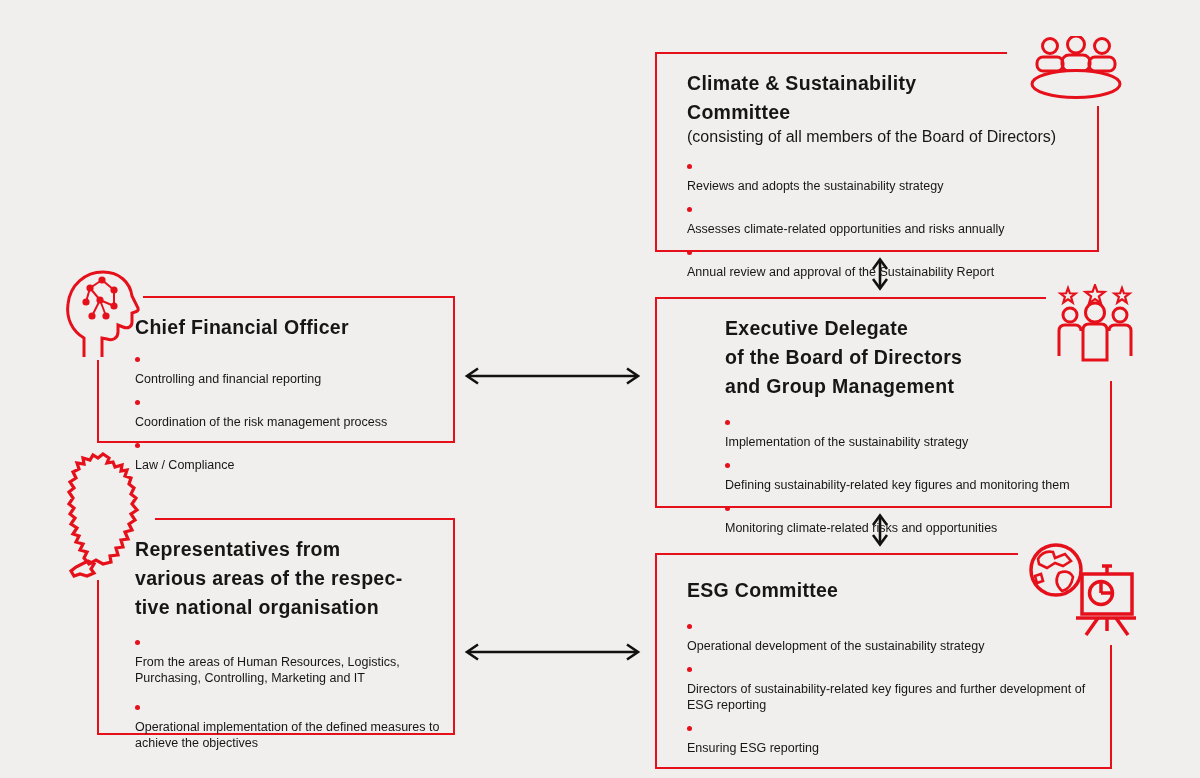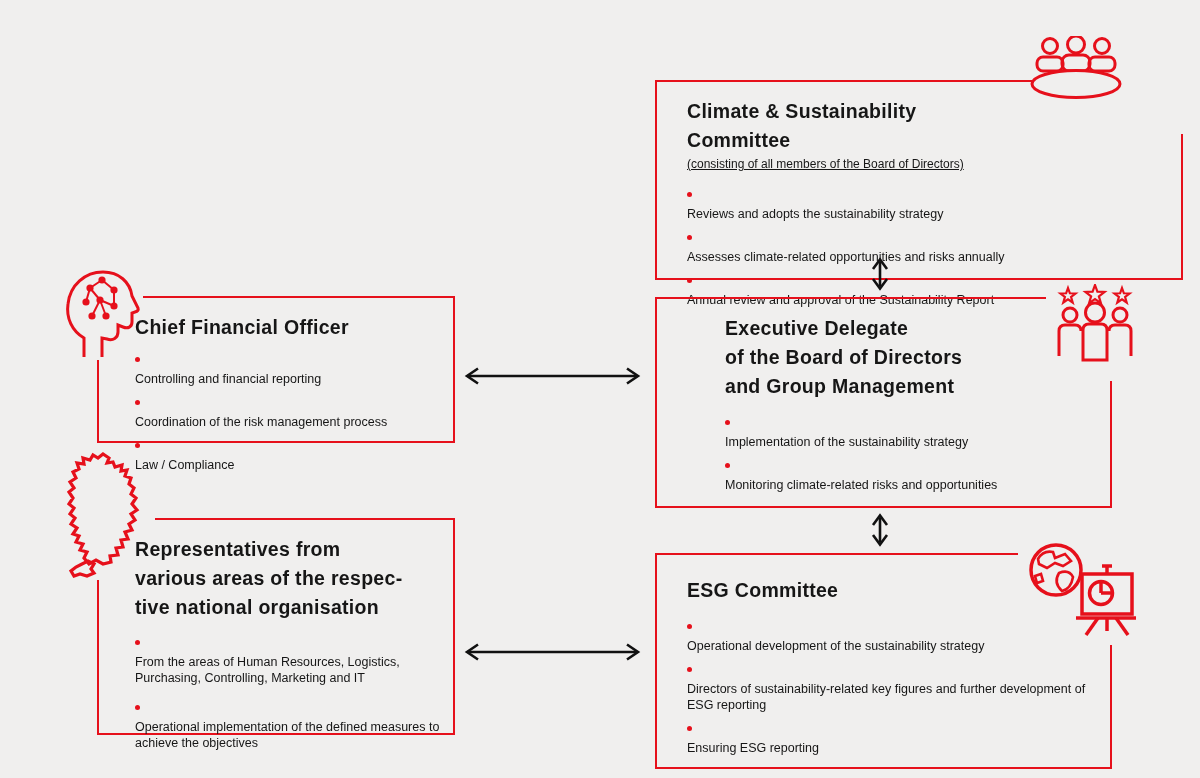--- a/index.html
+++ b/index.html
@@ -11,26 +11,26 @@
   #canvas{
     position:relative;width:1200px;height:778px;background:var(--bg);
     font-family:"Liberation Sans", sans-serif;color:var(--ink);overflow:hidden;
   }
   .box{
     position:absolute;border:2px solid var(--red);box-sizing:border-box;background:transparent;
   }
   .mask{position:absolute;background:var(--bg);}
   .box-inner{position:relative;height:100%;box-sizing:border-box;}
   .title{font-weight:bold;font-size:19.5px;line-height:29px;letter-spacing:.3px;color:var(--ink);}
-  .subtitle{font-size:12px;line-height:15px;margin-top:2px;color:var(--ink);text-decoration:underline;}
+  .subtitle{font-size:16px;line-height:15px;margin-top:2px;color:var(--ink);}
   ul.bullets{list-style:none;margin:0;padding:0;}
   ul.bullets li{display:flex;gap:9px;font-size:12.5px;line-height:16px;margin:0 0 8px 0;flex-direction:column;}
   ul.bullets li .dot{flex:0 0 auto;width:5px;height:5px;border-radius:50%;background:var(--red);margin-top:5px;}
   
-  #box-climate{left:655px;top:52px;width:528px;height:200px;margin-top:28px;}
+  #box-climate{left:655px;top:52px;width:444px;height:200px;}
   #box-climate .mask{top:-2px;right:-2px;width:92px;height:54px;}
   #box-climate .box-inner{padding:15px 20px 0 30px;}
   #box-climate ul.bullets{margin-top:15px;}
 
   #box-executive{left:655px;top:297px;width:457px;height:211px;padding-left:38px;}
   #box-executive .mask{top:-2px;right:-2px;width:66px;height:84px;}
   #box-executive .box-inner{padding:15px 14px 0 30px;}
   #box-executive ul.bullets{margin-top:14px;}
 
   #box-esg{left:655px;top:553px;width:457px;height:216px;}
@@ -98,20 +98,24 @@
     <div class="box-inner">
       <div class="title">
           <div>Executive Delegate</div>
           <div>of the Board of Directors</div>
           <div>and Group Management</div>
         </div>
       <ul class="bullets">
           <li>
             <span class="dot"></span>
             <span class="bullet-text">Implementation of the sustainability strategy</span>
+          </li>
+          <li>
+            <span class="dot"></span>
+            <span class="bullet-text">Defining sustainability-related key figures and monitoring them</span>
           </li>
           <li>
             <span class="dot"></span>
             <span class="bullet-text">Monitoring climate-related risks and opportunities</span>
           </li>
         </ul>
     </div>
   </div>
 
   <div class="box" id="box-esg">

